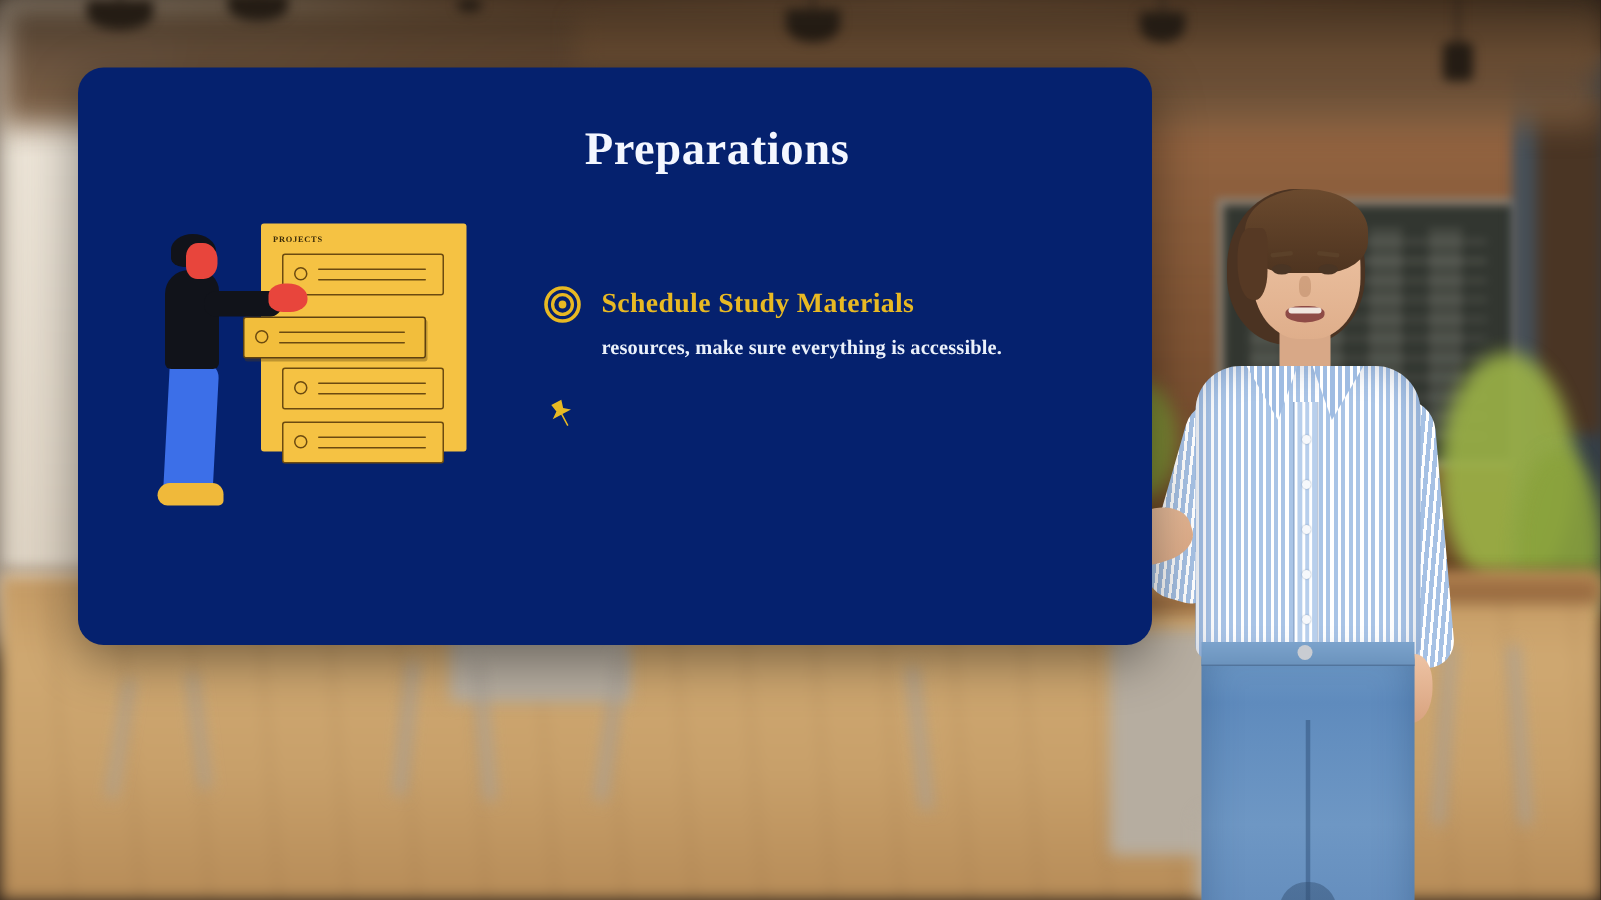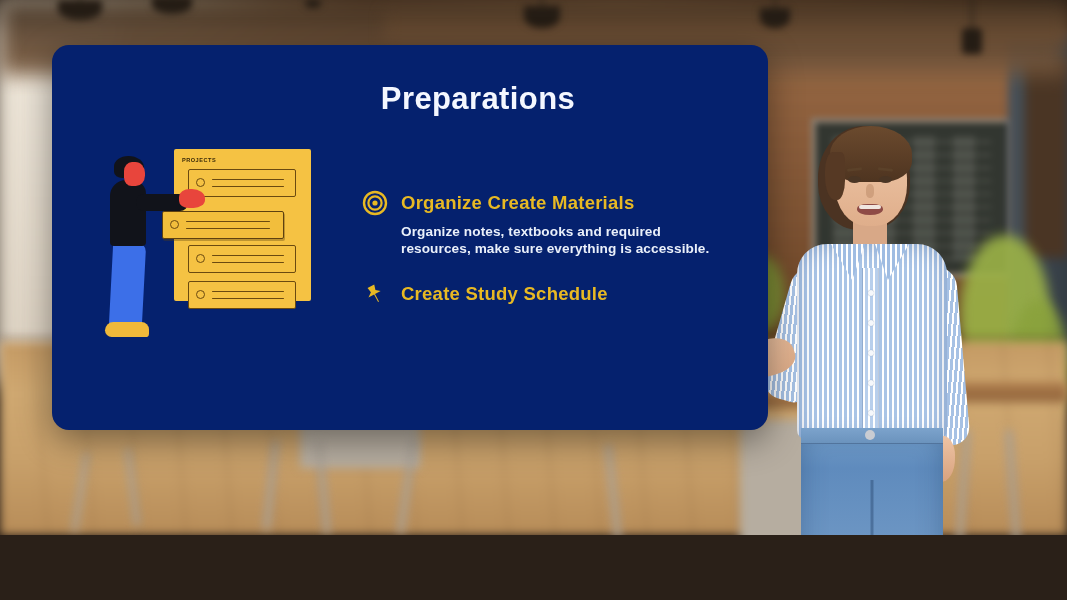--- a/index.html
+++ b/index.html
@@ -6,22 +6,23 @@
 
   html, body {
     width:1067px; height:600px;
     overflow:hidden;
     background:#2a2018;
     font-family:"Liberation Sans", sans-serif;
   }
 
   #stage {
     position:relative;
-    width:1067px; height:535px;
+    width:1067px; height:600px;
     overflow:hidden;
+    font-family:Liberation Serif, serif;
   }
 
   
   .bg { position:absolute; inset:0; overflow:hidden; }
 
   .bg-wall {
     position:absolute; left:0; top:0; width:100%; height:72%;
     background:
       linear-gradient(90deg,
         #d8cfc0 0%, #cdc2b0 8%, #b8a68c 17%,
@@ -436,36 +437,34 @@
 
     <div class="bullets">
 
       <div class="blk">
         <div class="blk-head">
           <svg class="blk-icon" viewBox="0 0 26 26">
             <circle cx="13" cy="13" r="11" fill="none" stroke="#E8B923" stroke-width="2.4"></circle>
             <circle cx="13" cy="13" r="6.6" fill="none" stroke="#E8B923" stroke-width="2.2"></circle>
             <circle cx="13" cy="13" r="2.6" fill="#E8B923"></circle>
           </svg>
-          <div class="blk-title">Organize Create Materials</div>
+          <div class="blk-title">Schedule Study Materials</div>
         </div>
         <div class="blk-body">
-          <span>Organize notes, textbooks and required</span>
           <span>resources, make sure everything is accessible.</span>
         </div>
       </div>
 
       <div class="blk">
         <div class="blk-head">
           <svg class="blk-icon" viewBox="0 0 26 26">
             <g transform="rotate(-28 13 13)">
               <path d="M9.2 4.2 L16.8 4.2 L15.3 9.6 L19.4 13 L13 13 L13 21.5 L12 21.5 L12 13 L5.6 13 L10.2 9.6 Z" fill="#E8B923"></path>
             </g>
           </svg>
-          <div class="blk-title">Create Study Schedule</div>
         </div>
         <div class="blk-body">
         </div>
       </div>
 
     </div>
   </div>
 </div>
 
 </body></html>

